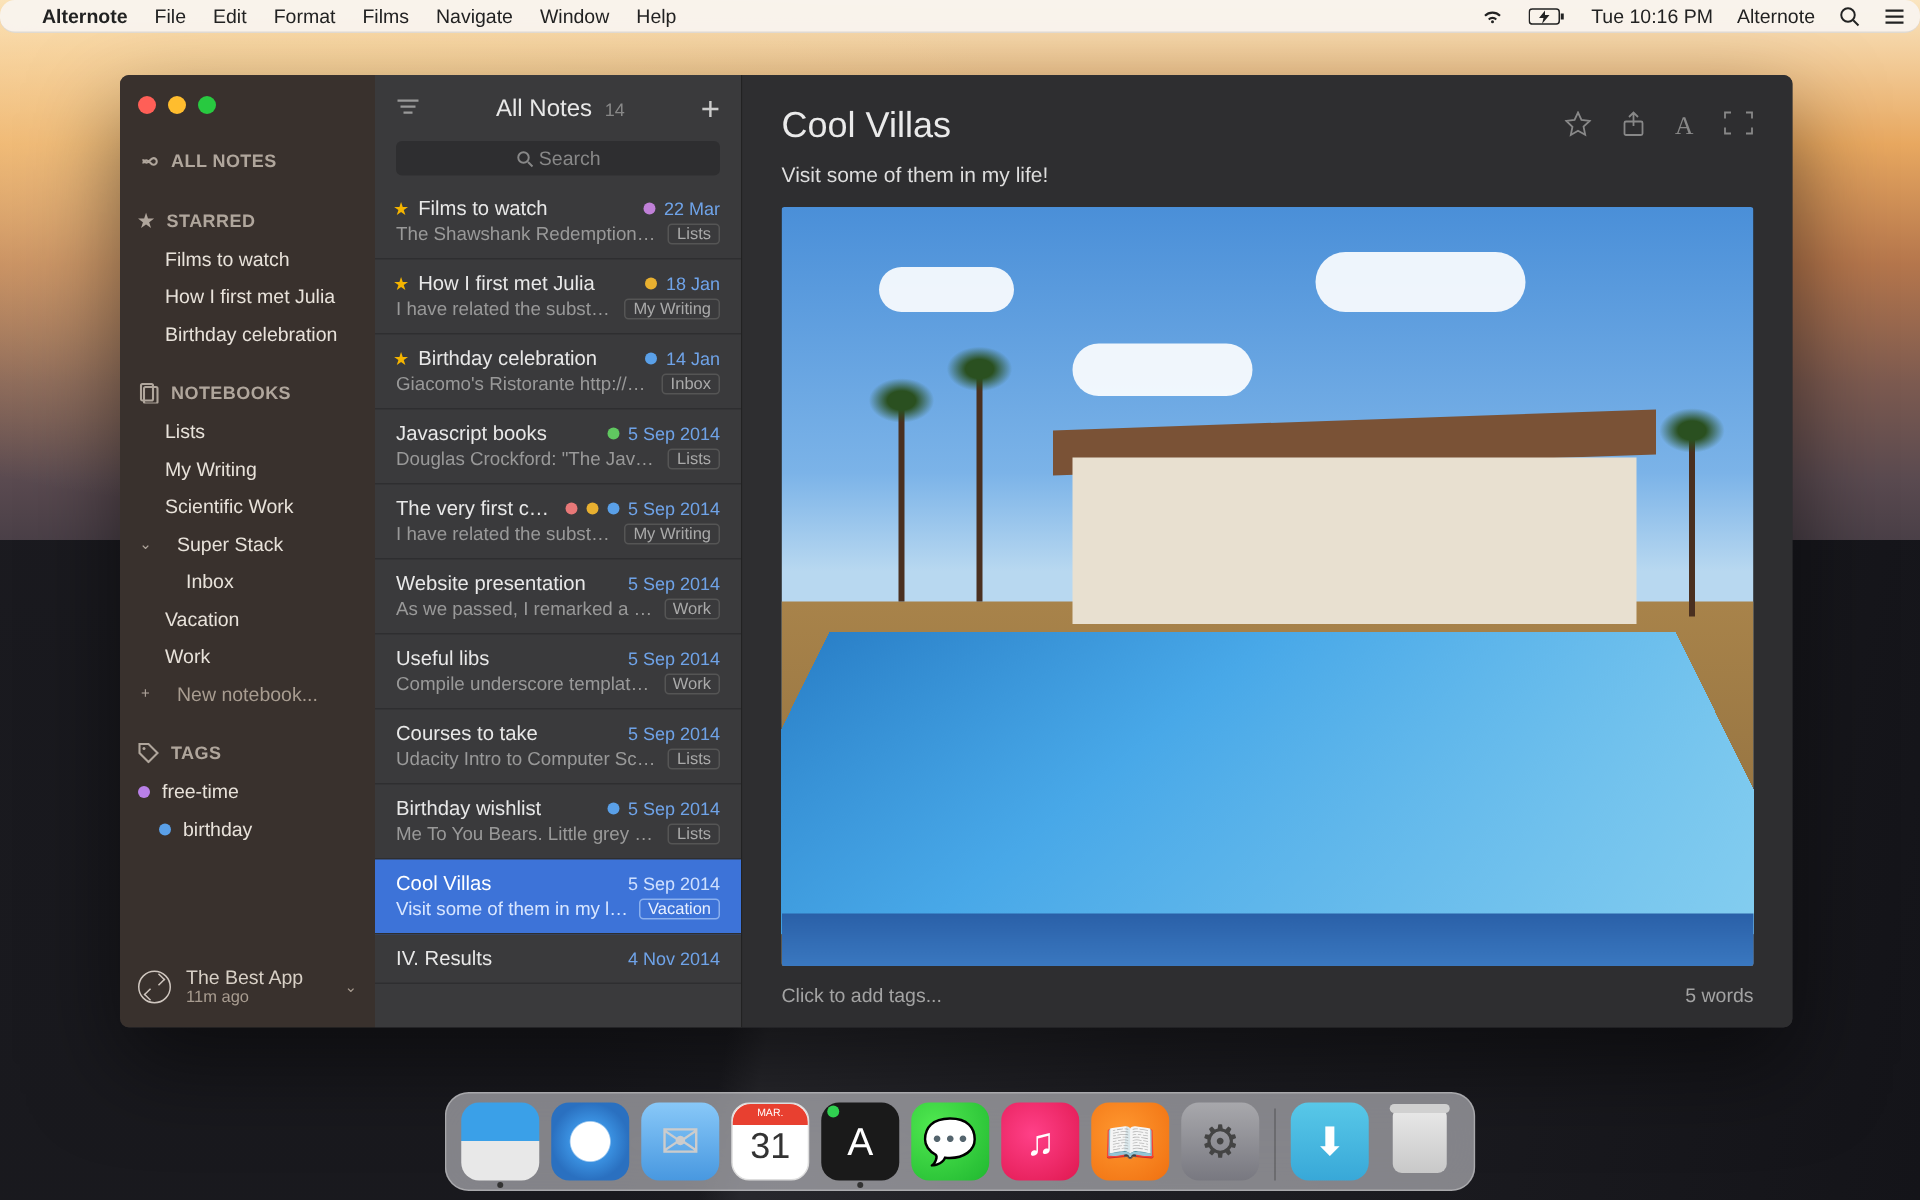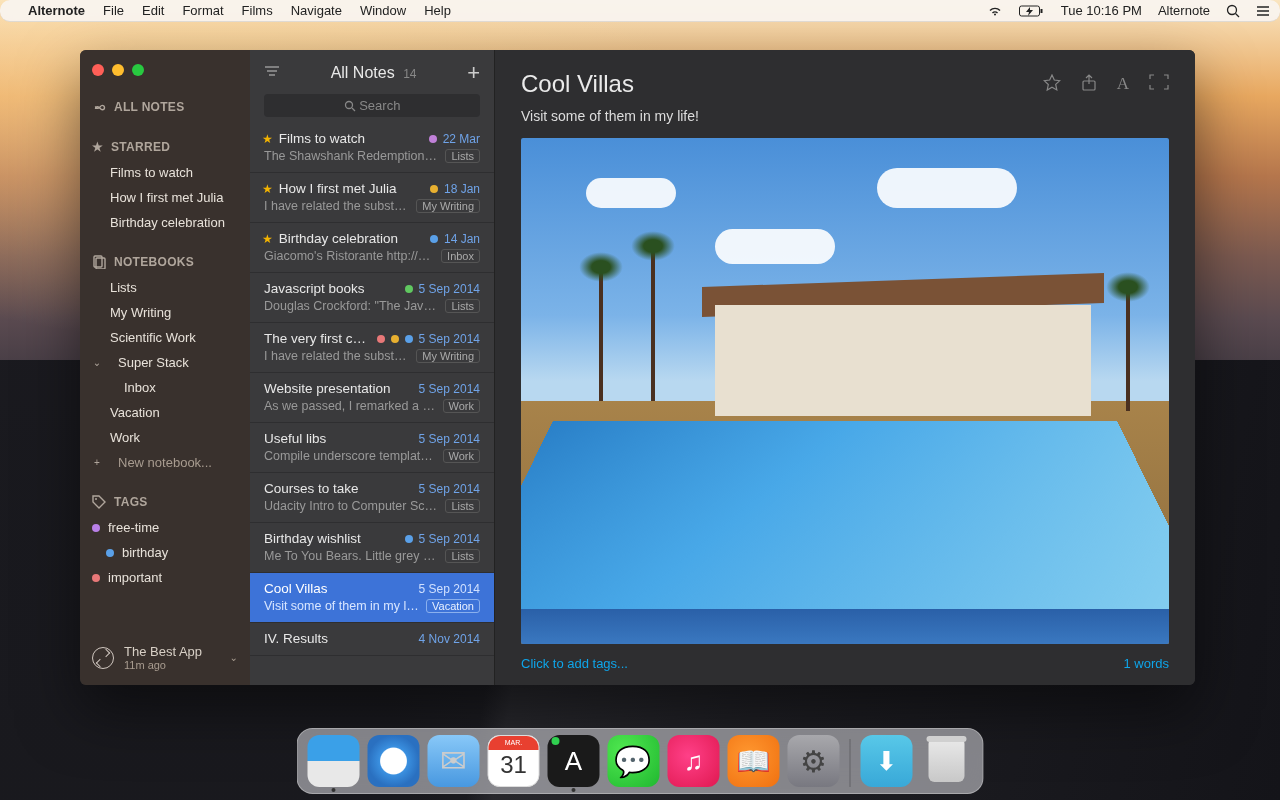--- a/index.html
+++ b/index.html
@@ -120,21 +120,21 @@
   
   .villa-sky{position:absolute;inset:0;background:linear-gradient(#4a8fd8 0%,#7bb3e8 35%,#b8d8f0 48%,#b8d8f0 48%);}
   .villa-cloud{position:absolute;background:rgba(255,255,255,0.9);border-radius:50px;}
   .villa-ground{position:absolute;left:0;right:0;top:52%;bottom:0;background:linear-gradient(#a8834a 0%,#8a6a3c 100%);}
   .villa-house{position:absolute;left:30%;right:12%;top:33%;height:22%;background:#e8e0d0;}
   .villa-roof{position:absolute;left:28%;right:10%;top:28%;height:6%;background:#7a5236;transform:skewY(-2deg);}
   .villa-pool{position:absolute;left:5%;right:8%;top:56%;bottom:8%;background:linear-gradient(135deg,#2a80c8 0%,#48a8e8 40%,#88d0f0 100%);transform:perspective(400px) rotateX(35deg);transform-origin:top;}
   .villa-palm{position:absolute;width:4px;background:#4a3020;}
   .villa-palm::before{content:"";position:absolute;top:-18px;left:-20px;width:44px;height:30px;background:radial-gradient(ellipse at center,#2a5020 30%,transparent 70%);}
   .villa-strip{position:absolute;left:0;right:0;bottom:0;height:7%;background:linear-gradient(#2a60a8,#3a78c0);}
-  .ed-footer{display:flex;align-items:center;margin-top:12px;color:#0ea5e9;font-size:13px;}
+  .ed-footer{display:flex;align-items:center;margin-top:12px;color:#a3a3a3;font-size:13px;}
   .ed-words{margin-left:auto;}
 
   
   .dock{position:absolute;bottom:6px;left:50%;transform:translateX(-50%);
     background:rgba(220,220,225,0.55);backdrop-filter:blur(20px);
     border-radius:16px;padding:6px 10px;display:flex;gap:8px;align-items:flex-end;
     border:1px solid rgba(255,255,255,0.3);z-index:50;}
   .dock-sep{width:1px;height:48px;background:rgba(0,0,0,0.25);margin:0 2px;}
   .dock-item{width:52px;height:52px;border-radius:12px;position:relative;display:flex;align-items:center;justify-content:center;font-size:26px;}
   .dock-ind{position:absolute;bottom:-5px;left:50%;transform:translateX(-50%);width:4px;height:4px;background:#333;border-radius:50%;}
@@ -275,24 +275,20 @@
       <span>TAGS</span>
     </div>
     <div class="sb-item">
         <span class="dot" style="background:#b980e8;margin-left:-18px"></span>
         <span>free-time</span>
       </div>
     <div class="sb-item sub">
         <span class="dot" style="background:#5aa0e8;margin-left:-18px"></span>
         <span>birthday</span>
       </div>
-    <div class="sb-item">
-        <span class="dot" style="background:#e87878;margin-left:-18px"></span>
-        <span>important</span>
-      </div>
 
     <div class="sync">
       <span class="sync-icon"></span>
       <span class="sync-text">
         <span>The Best App</span>
         <small>11m ago</small>
       </span>
       <span class="sync-chev">⌄</span>
     </div>
   </div>
@@ -462,21 +458,21 @@
       <div class="villa-roof"></div>
       <div class="villa-house"></div>
       <div class="villa-palm" style="left:12%;top:26%;height:26%"></div>
       <div class="villa-palm" style="left:20%;top:22%;height:30%"></div>
       <div class="villa-palm" style="right:6%;top:30%;height:24%"></div>
       <div class="villa-pool"></div>
       <div class="villa-strip"></div>
     </div>
     <div class="ed-footer">
       <span>Click to add tags...</span>
-      <span class="ed-words">1 words</span>
+      <span class="ed-words">5 words</span>
     </div>
   </div>
 </div>
 
 <div class="dock">
   <div class="dock-item di-finder">
       <span class="dock-ind"></span>
     </div>
   <div class="dock-item di-safari"></div>
   <div class="dock-item di-mail">

